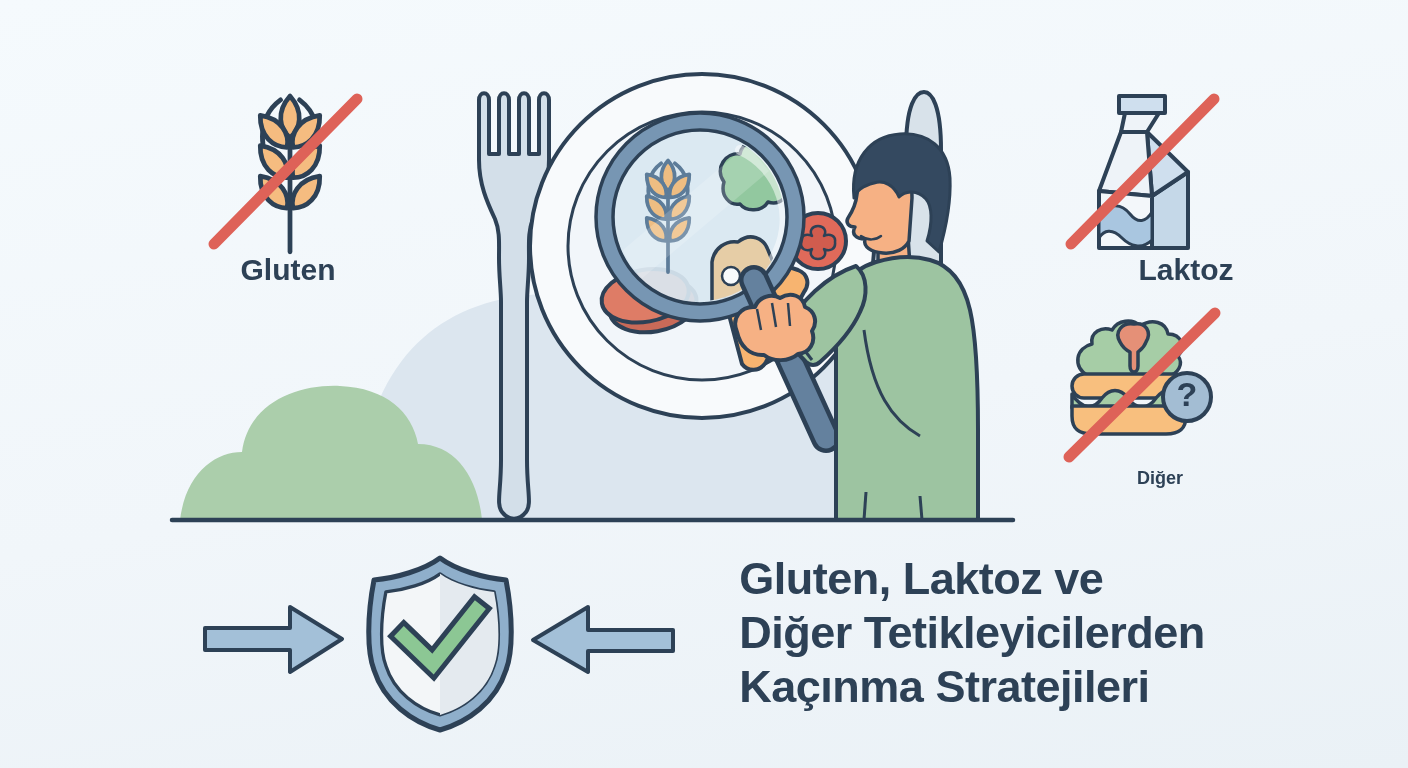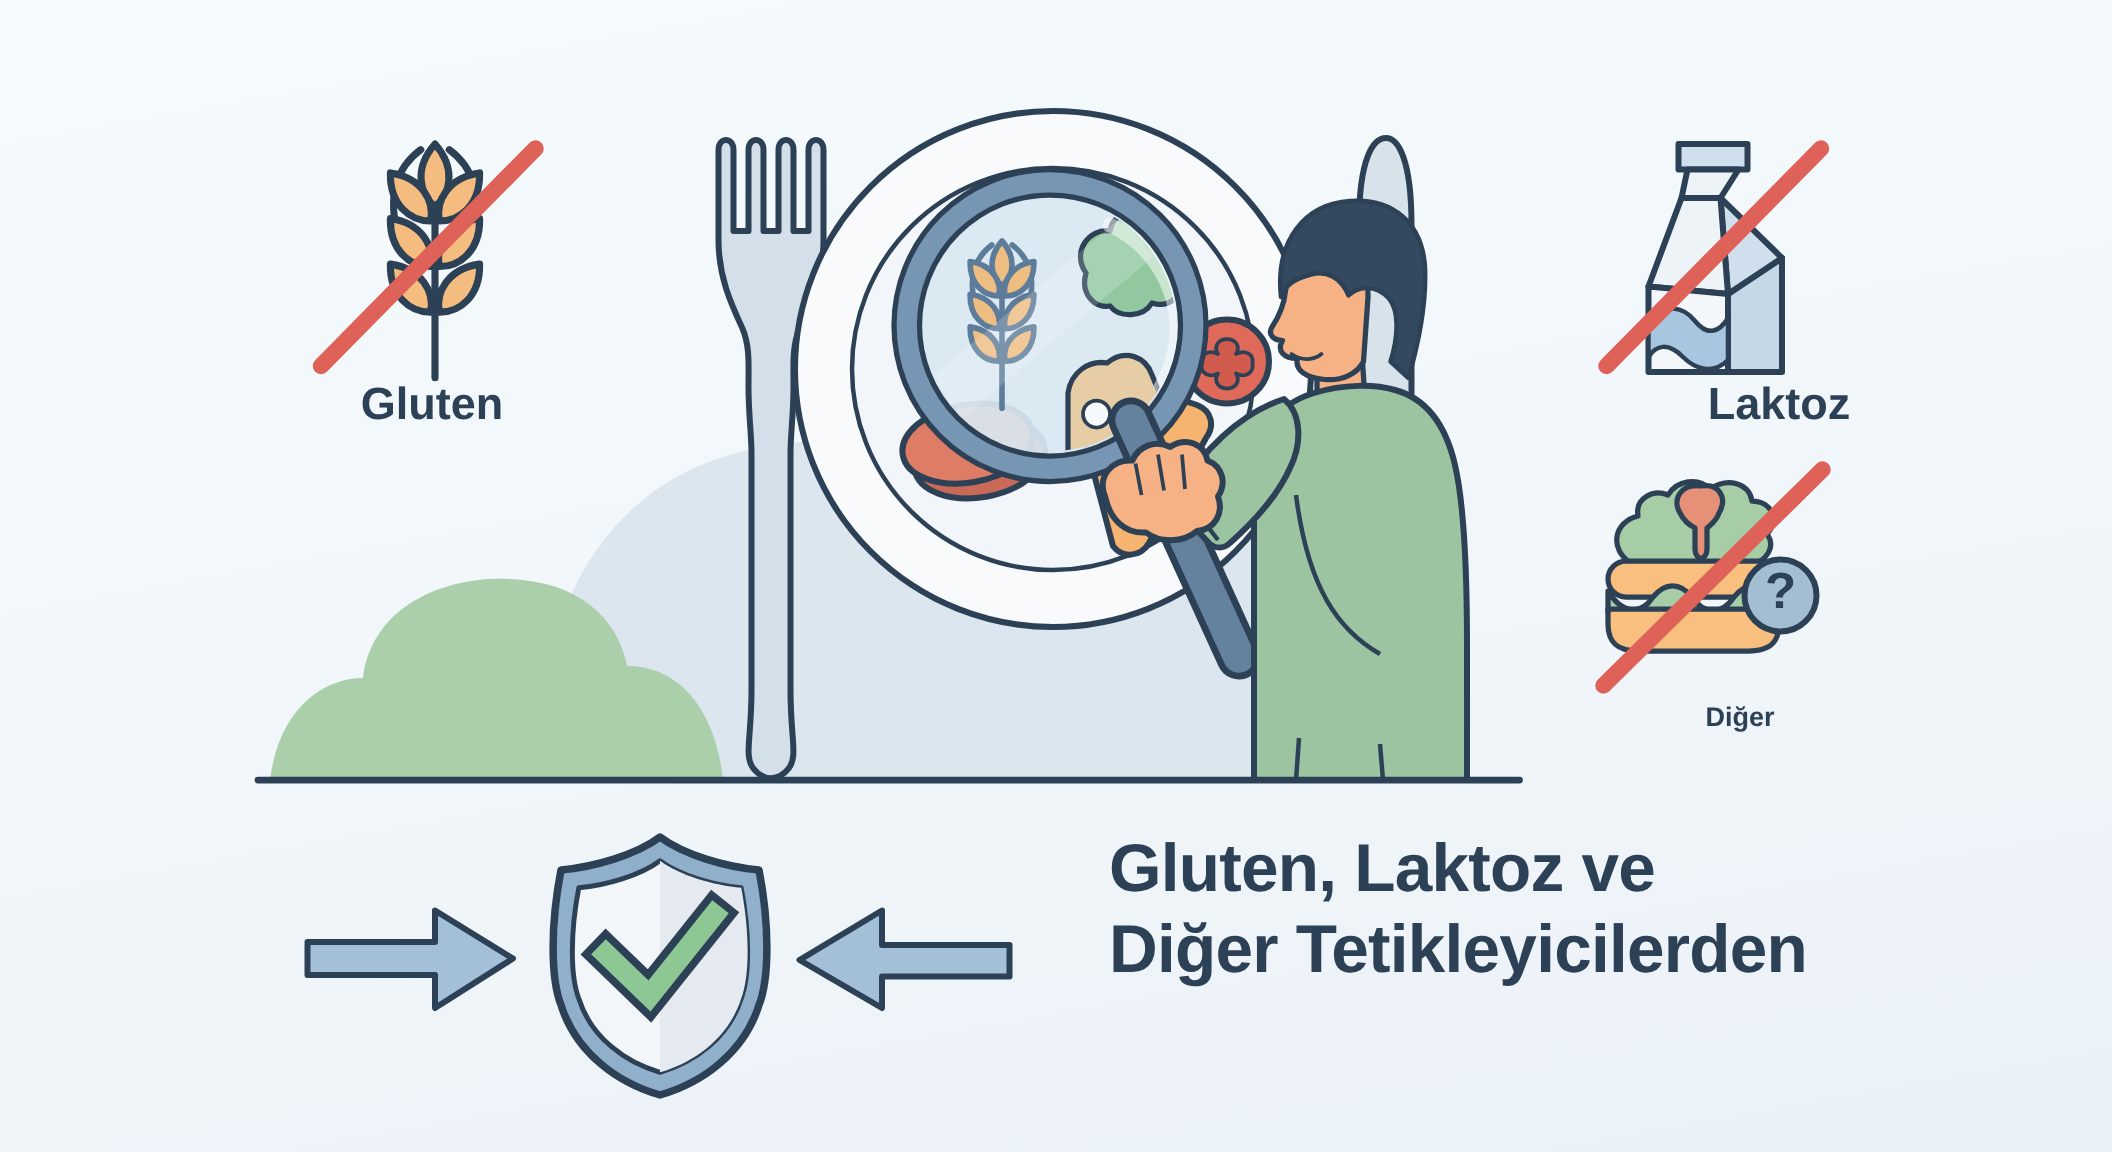--- a/index.html
+++ b/index.html
@@ -209,15 +209,16 @@
 
 <div class="label label-gluten">Gluten</div>
 <div class="label label-laktoz">Laktoz</div>
 <div class="label label-other">
   <div>Diğer</div>
 </div>
 <div class="qmark">?</div>
 <div class="title">
   <div>Gluten, Laktoz ve</div>
   <div>Diğer Tetikleyicilerden</div>
+  <div>Kaçınma Stratejileri</div>
 </div>
 
 </div>
 
 </body></html>

